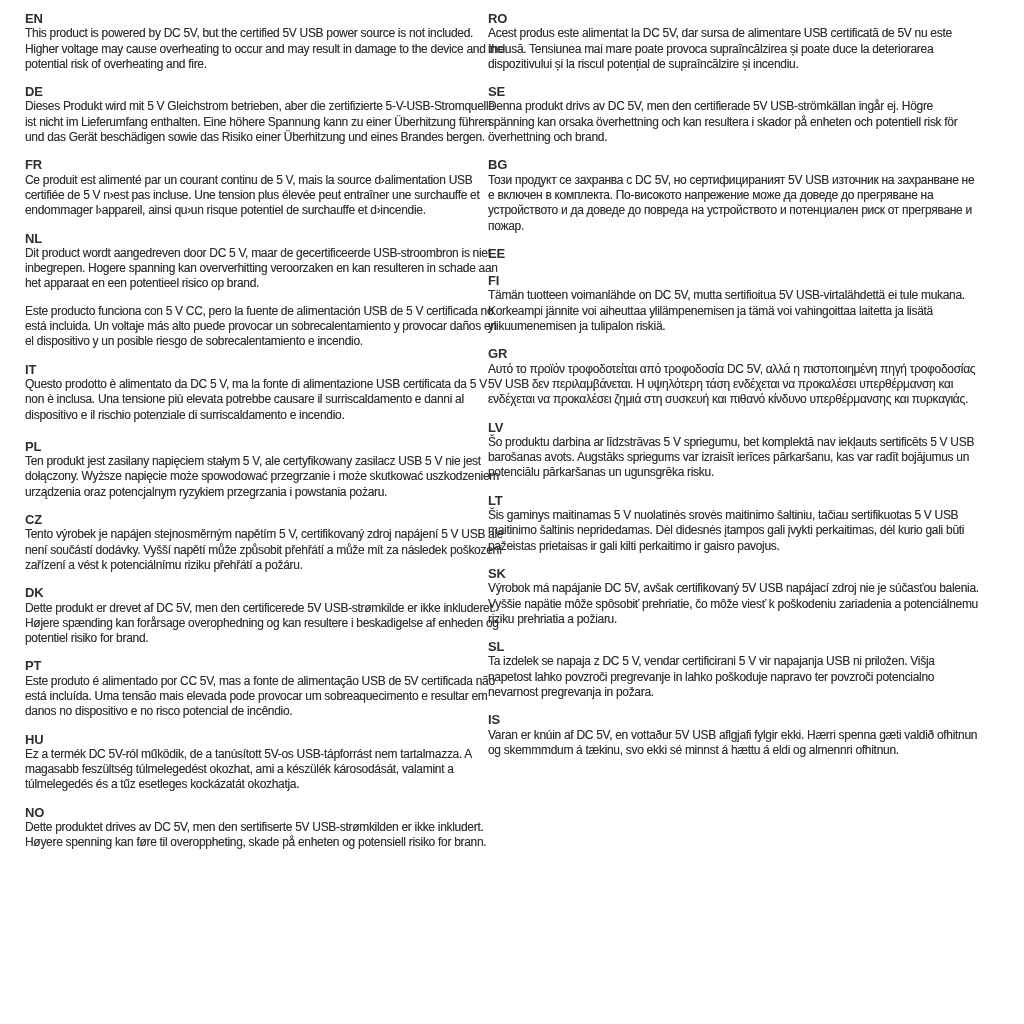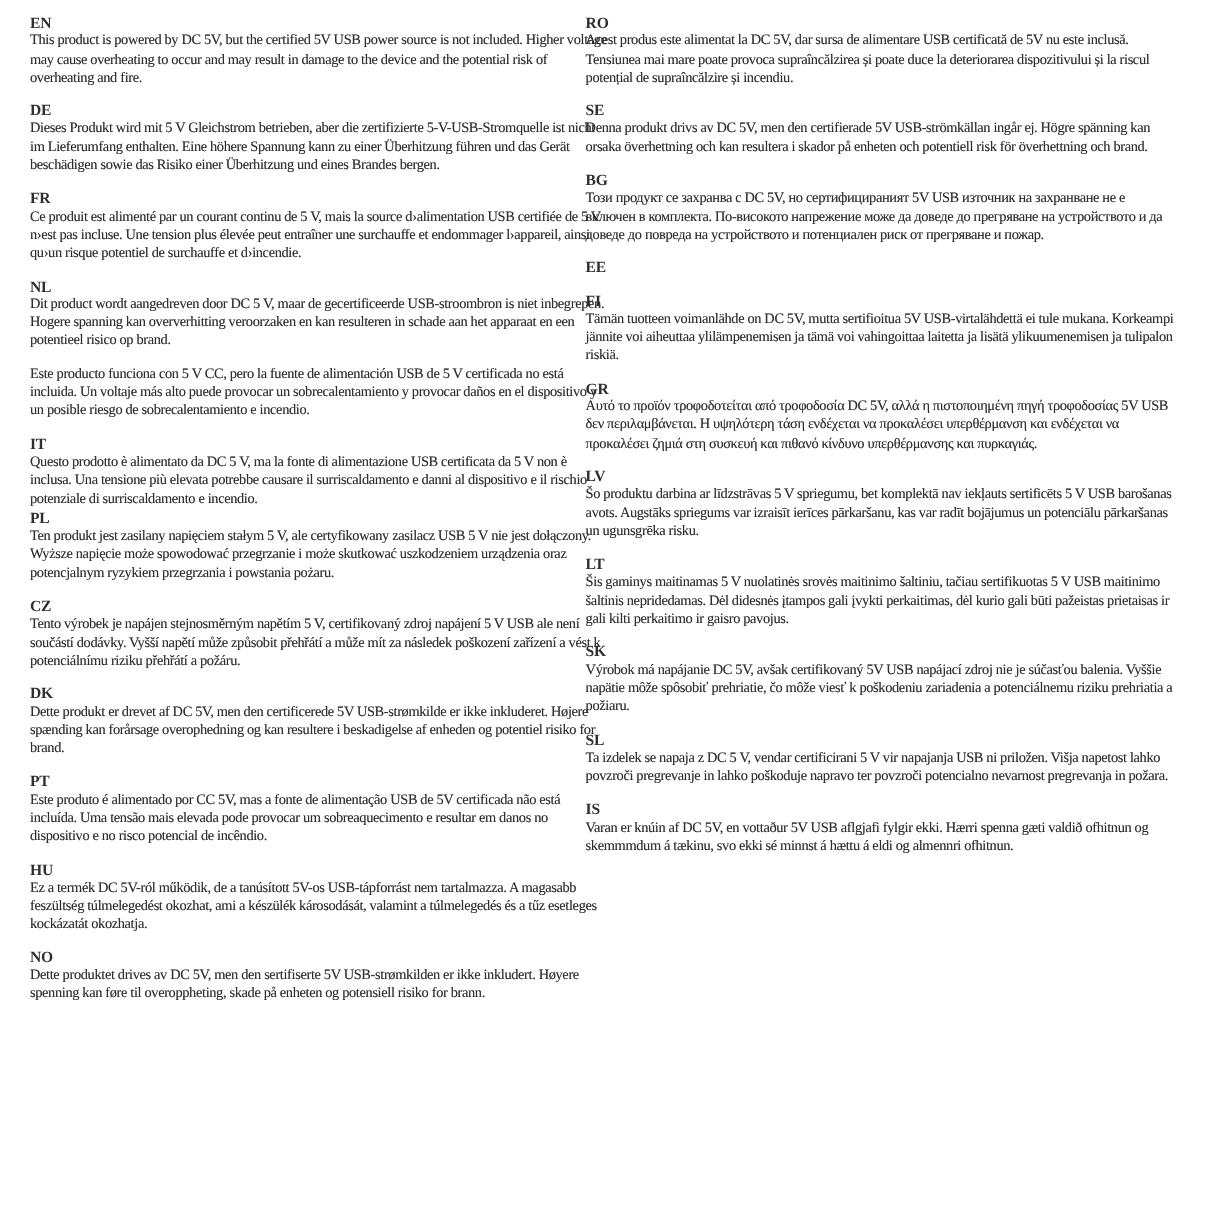--- a/index.html
+++ b/index.html
@@ -21,24 +21,23 @@
     background: #ffffff;
   }
   .col {
     position: absolute;
     top: 11px;
   }
   #col-left  { left: 25px;  width: 482px; }
   #col-right { left: 488px; width: 492px; }
   .section {
     margin-bottom: 12px;
-    font-family: Liberation Serif, serif;
   }
   .section.tight {
-    margin-bottom: 1px;
+    margin-bottom: 16px;
   }
   .lang-code {
     font-weight: bold;
     font-size: 13px;
     line-height: 15.3px;
     letter-spacing: -0.2px;
   }
   .lang-text {
     font-size: 12px;
     line-height: 15.3px;

